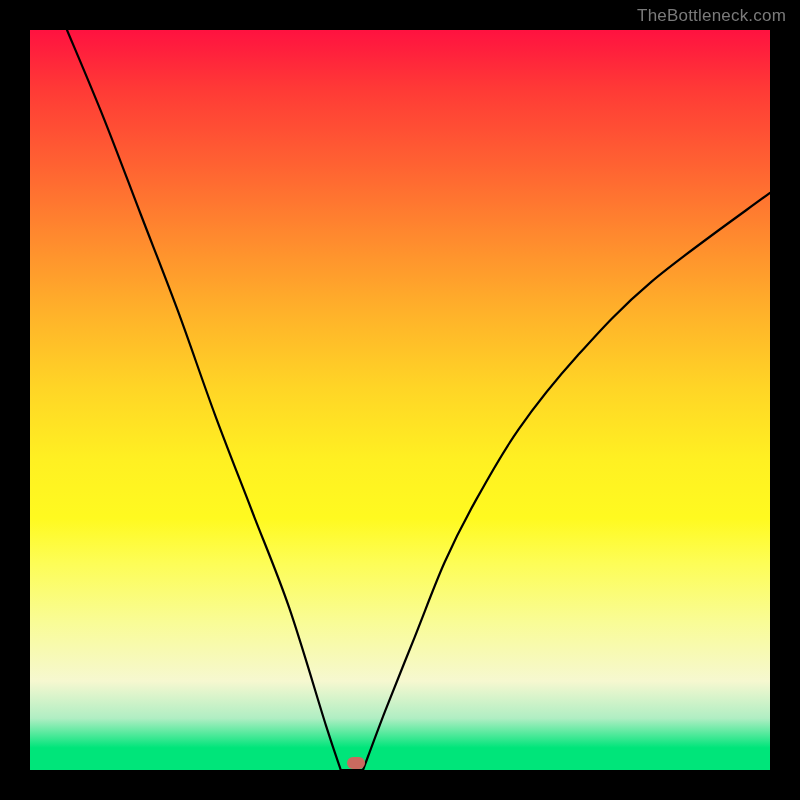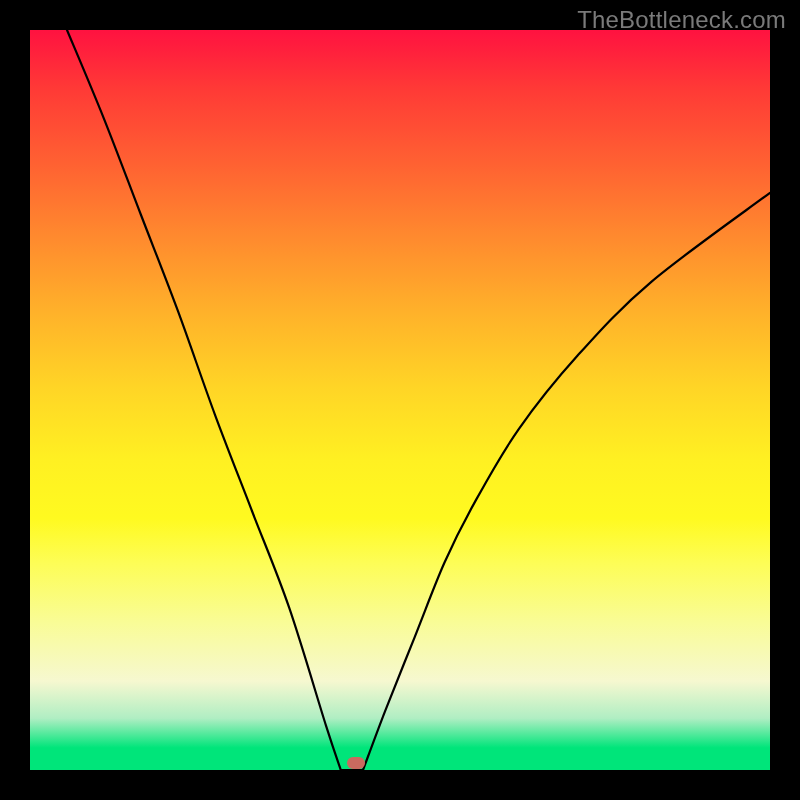--- a/index.html
+++ b/index.html
@@ -9,21 +9,21 @@
     background: #000;
     position: relative;
     font-family: Arial, Helvetica, sans-serif;
     overflow: hidden;
   }
   .watermark {
     position: absolute;
     top: 6px;
     right: 14px;
     color: #7a7a7a;
-    font-size: 24px;
+    font-size: 17px;
     letter-spacing: 0.2px;
     z-index: 10;
     margin-left: 16px;
   }
   .plot-area {
     position: absolute;
     left: 30px;
     top: 30px;
     width: 740px;
     height: 740px;

